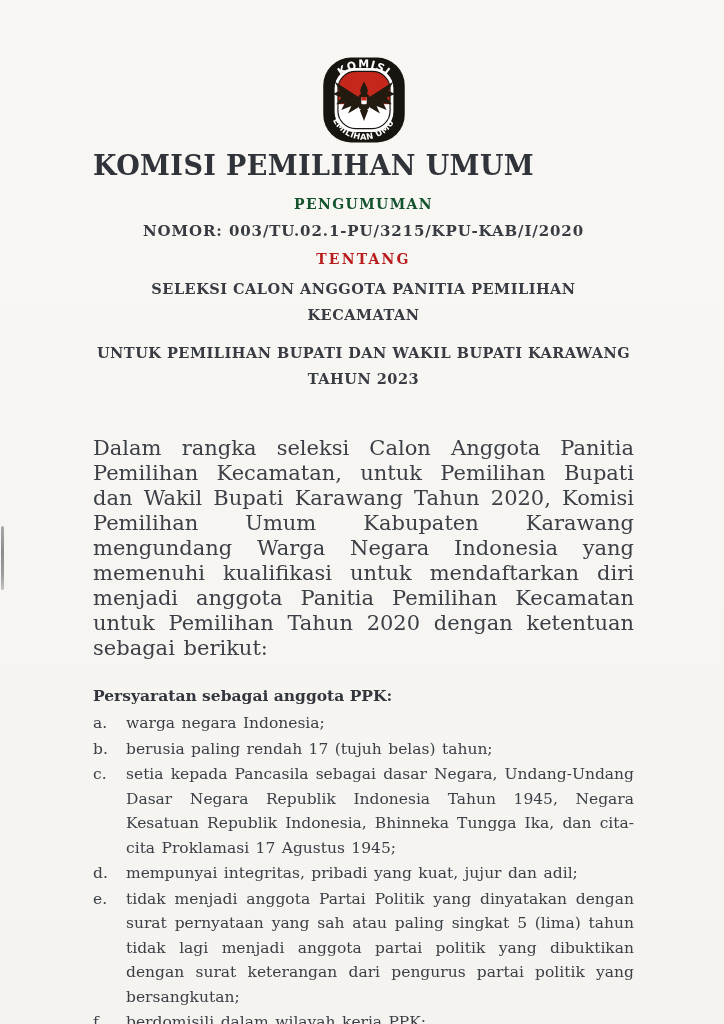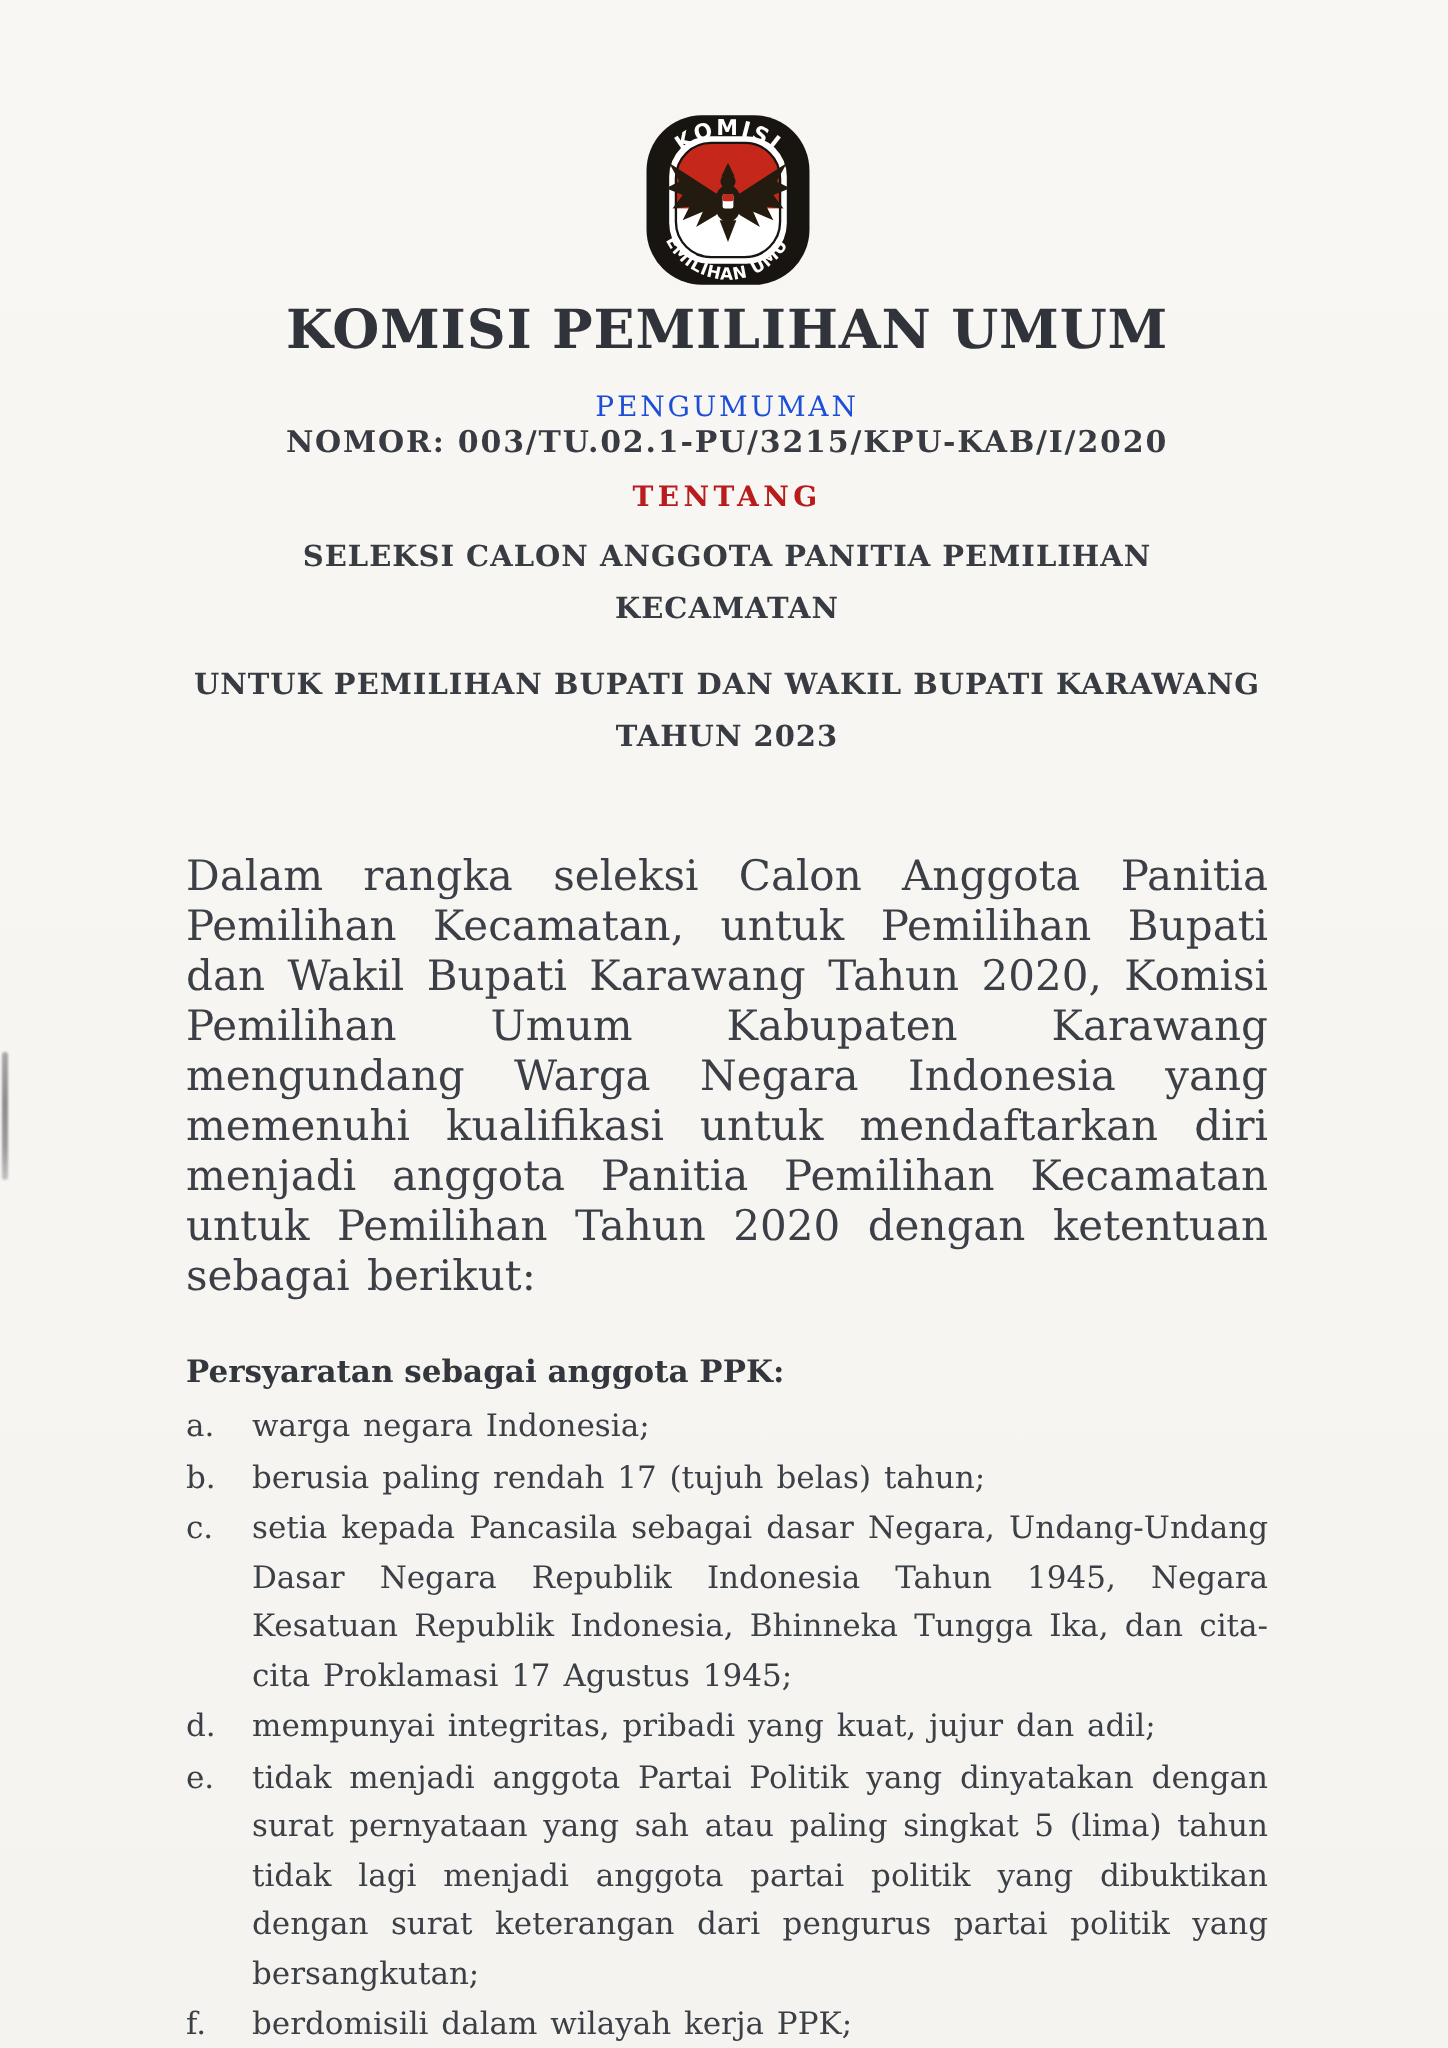--- a/index.html
+++ b/index.html
@@ -6,25 +6,25 @@
   body{
     width:724px;height:1024px;overflow:hidden;position:relative;
     background:linear-gradient(180deg,#f8f7f4 0%,#f6f5f2 60%,#f4f3f0 100%);
     font-family:"DejaVu Serif","Liberation Serif",serif;
     color:#3c4046;
     -webkit-font-smoothing:antialiased;
   }
   .page{position:absolute;inset:0;padding:0 90px 0 93px;box-sizing:border-box;}
   .logo-wrap{width:84px;height:88px;margin:56px auto 7px;}
   .org-name{
-    text-align:center;font-weight:bold;font-size:27px;line-height:30px;
+    text-align:left;font-weight:bold;font-size:27px;line-height:30px;
     letter-spacing:0.4px;color:#30343a;
   }
-  .doc-type{text-align:center;font-weight:normal;font-size:14px;letter-spacing:1.4px;margin-top:15px;color:#1d4ed8;}
-  .doc-number{text-align:center;font-weight:bold;font-size:15px;letter-spacing:0.9px;color:#383c42;}
+  .doc-type{text-align:center;font-weight:bold;font-size:14px;letter-spacing:1.4px;margin-top:15px;color:#14532d;}
+  .doc-number{text-align:center;font-weight:bold;font-size:15px;letter-spacing:0.9px;margin-top:10px;color:#383c42;}
   .tentang{text-align:center;font-weight:bold;font-size:14px;letter-spacing:2.2px;margin-top:11px;color:#b91c1c;}
   .subject{text-align:center;font-weight:bold;font-size:14.5px;line-height:26px;letter-spacing:0.5px;margin-top:9px;color:#383c42;}
   .intro{
     margin:44px 0 12px;text-align:justify;font-size:21px;line-height:25px;
     word-spacing:2px;
   }
   .req-heading{margin:25px 0 6px;font-weight:bold;font-size:15.5px;color:#33373d;}
   .req-list{margin:0;}
   .req-item{display:flex;font-size:15.5px;line-height:24.5px;margin-top:1px;}
   .req-item .marker{flex:0 0 33px;}

